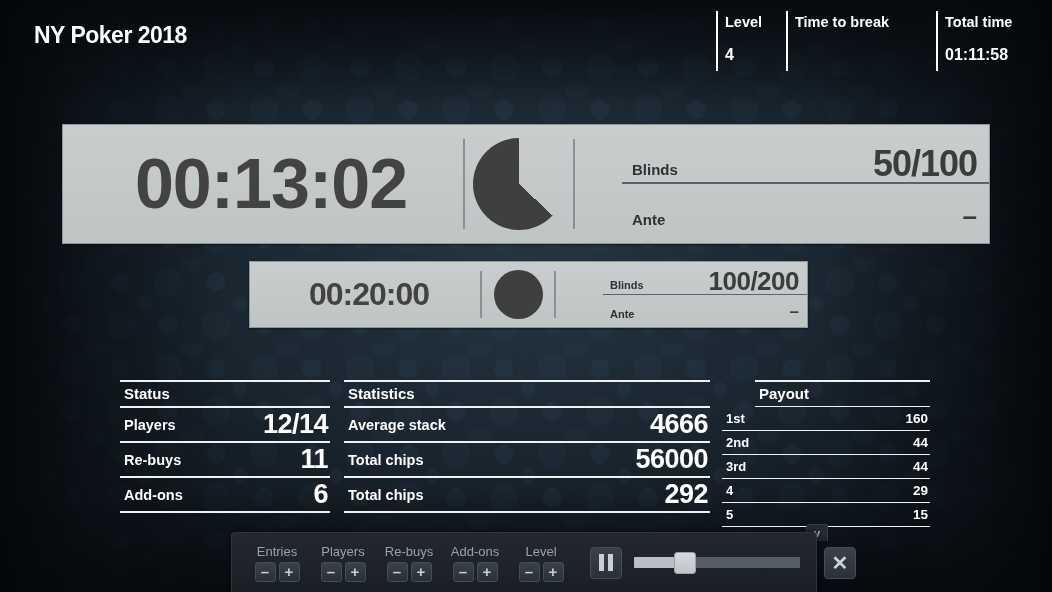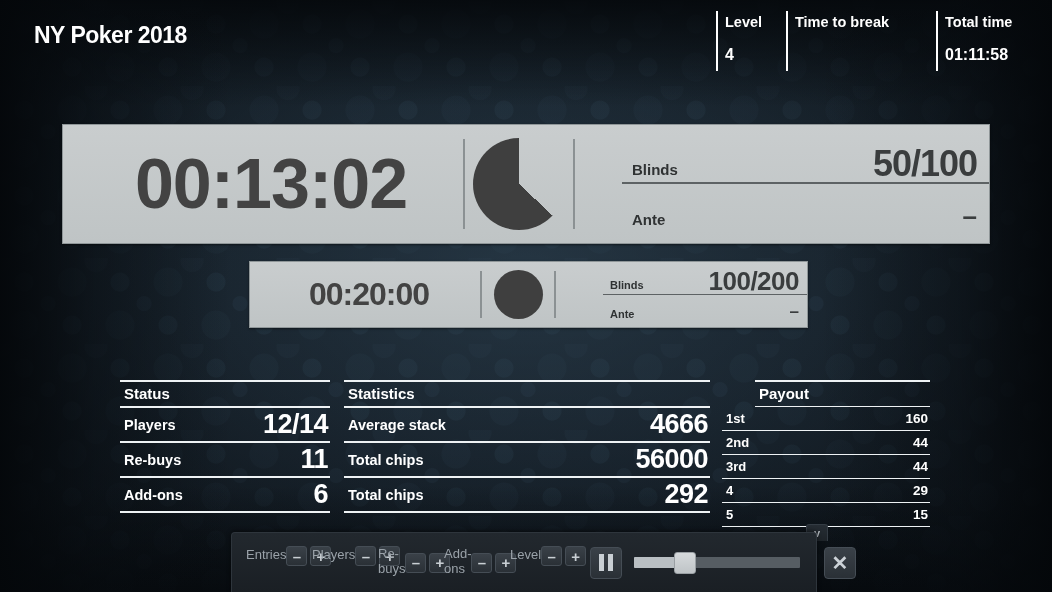--- a/index.html
+++ b/index.html
@@ -146,21 +146,21 @@
   #collapse-tab {
     position:absolute; left:806px; top:524px;
     width:22px; height:17px;
     background:linear-gradient(#262d34, #1d2328);
     border:1px solid #343c44; border-bottom:none;
     border-radius:3px 3px 0 0;
     color:#b6bcc2; font-size:11px; font-weight:bold;
     display:flex; align-items:center; justify-content:center;
   }
   #steppers { display:flex; align-items:flex-start; padding-left:14px; gap:4px; }
-  .stepgroup { display:flex; align-items:center; width:62px; }
+  .stepgroup { display:flex; flex-direction:column; align-items:center; width:62px; }
   .steplabel { color:#9aa2a9; font-size:13px; margin-bottom:3px; }
   .stepbtns { display:flex; gap:3px; }
   .stepbtn {
     width:21px; height:20px; border-radius:3px;
     background:linear-gradient(#3a4148, #2a3036);
     border:1px solid #454d55;
     color:#c9cfd4; font-size:15px; font-weight:bold;
     display:flex; align-items:center; justify-content:center;
     line-height:1;
   }

